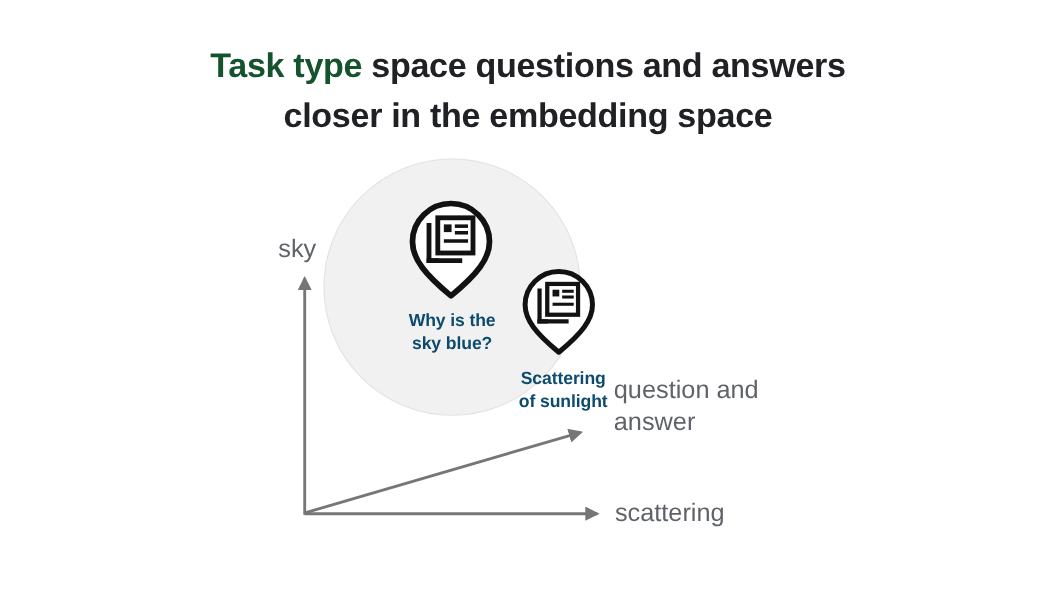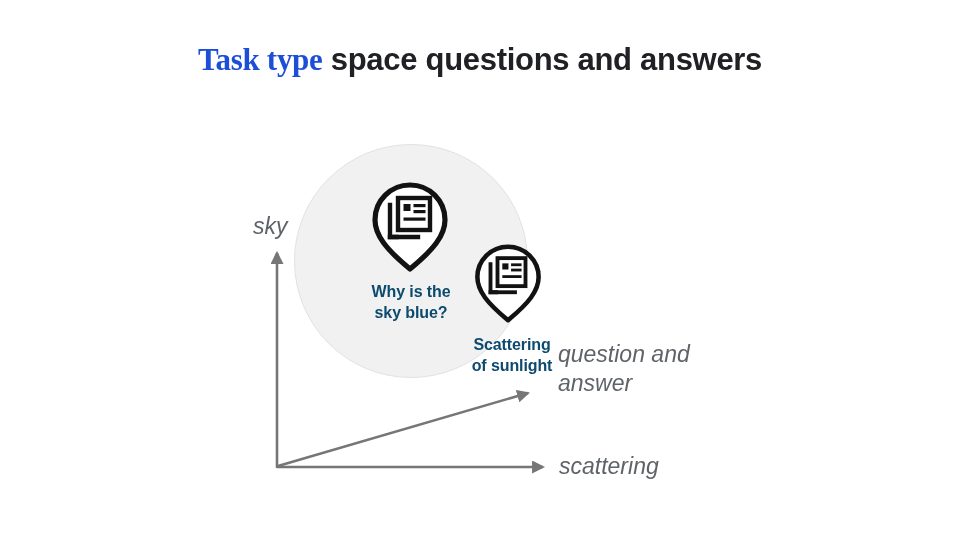--- a/index.html
+++ b/index.html
@@ -29,22 +29,21 @@
     top: 38px;
     width: 700px;
     text-align: center;
     font-size: 31px;
     font-weight: bold;
     line-height: 1.45;
     letter-spacing: -0.3px;
     color: #202124;
   }
   .title-accent {
-    color: #1d4ed8;
-    font-family: Liberation Serif, serif;
+    color: #14532d;
   }
 
   
   .diagram {
     position: absolute;
     left: 0;
     top: 0;
     width: 960px;
     height: 540px;
   }
@@ -70,21 +69,20 @@
   }
 
   
   .axis-label {
     position: absolute;
     color: #5F6368;
     font-size: 23px;
     font-weight: normal;
     line-height: 1.28;
     white-space: pre-line;
-    font-style: italic;
   }
   .axis-label.sky       { left: 253px; top: 212px; }
   .axis-label.scattering{ left: 559px; top: 452px; }
   .axis-label.qa        { left: 558px; top: 340px; width: 190px; }
 
   
   .pin {
     position: absolute;
   }
   .pin svg { display: block; }
@@ -105,20 +103,21 @@
   .caption-a { left: 344px; top: 281px; width: 134px; }
   .caption-b { left: 450px; top: 334px; width: 124px; }
 </style>
 </head>
 <body>
 
 <div id="slide">
 
   <div class="title-block">
     <span class="title-accent">Task type</span><span> space questions and answers</span><br>
+    <span>closer in the embedding space</span>
   </div>
 
   <div class="diagram">
 
     <div class="cluster-circle"></div>
 
     <svg class="axes-svg" viewBox="0 0 960 540">
       <defs>
         <marker id="arrowhead" markerWidth="5" markerHeight="5" refX="4.2" refY="2.5" orient="auto" markerUnits="strokeWidth">
           <path d="M0,0 L5,2.5 L0,5 Z" fill="#767676"></path>

